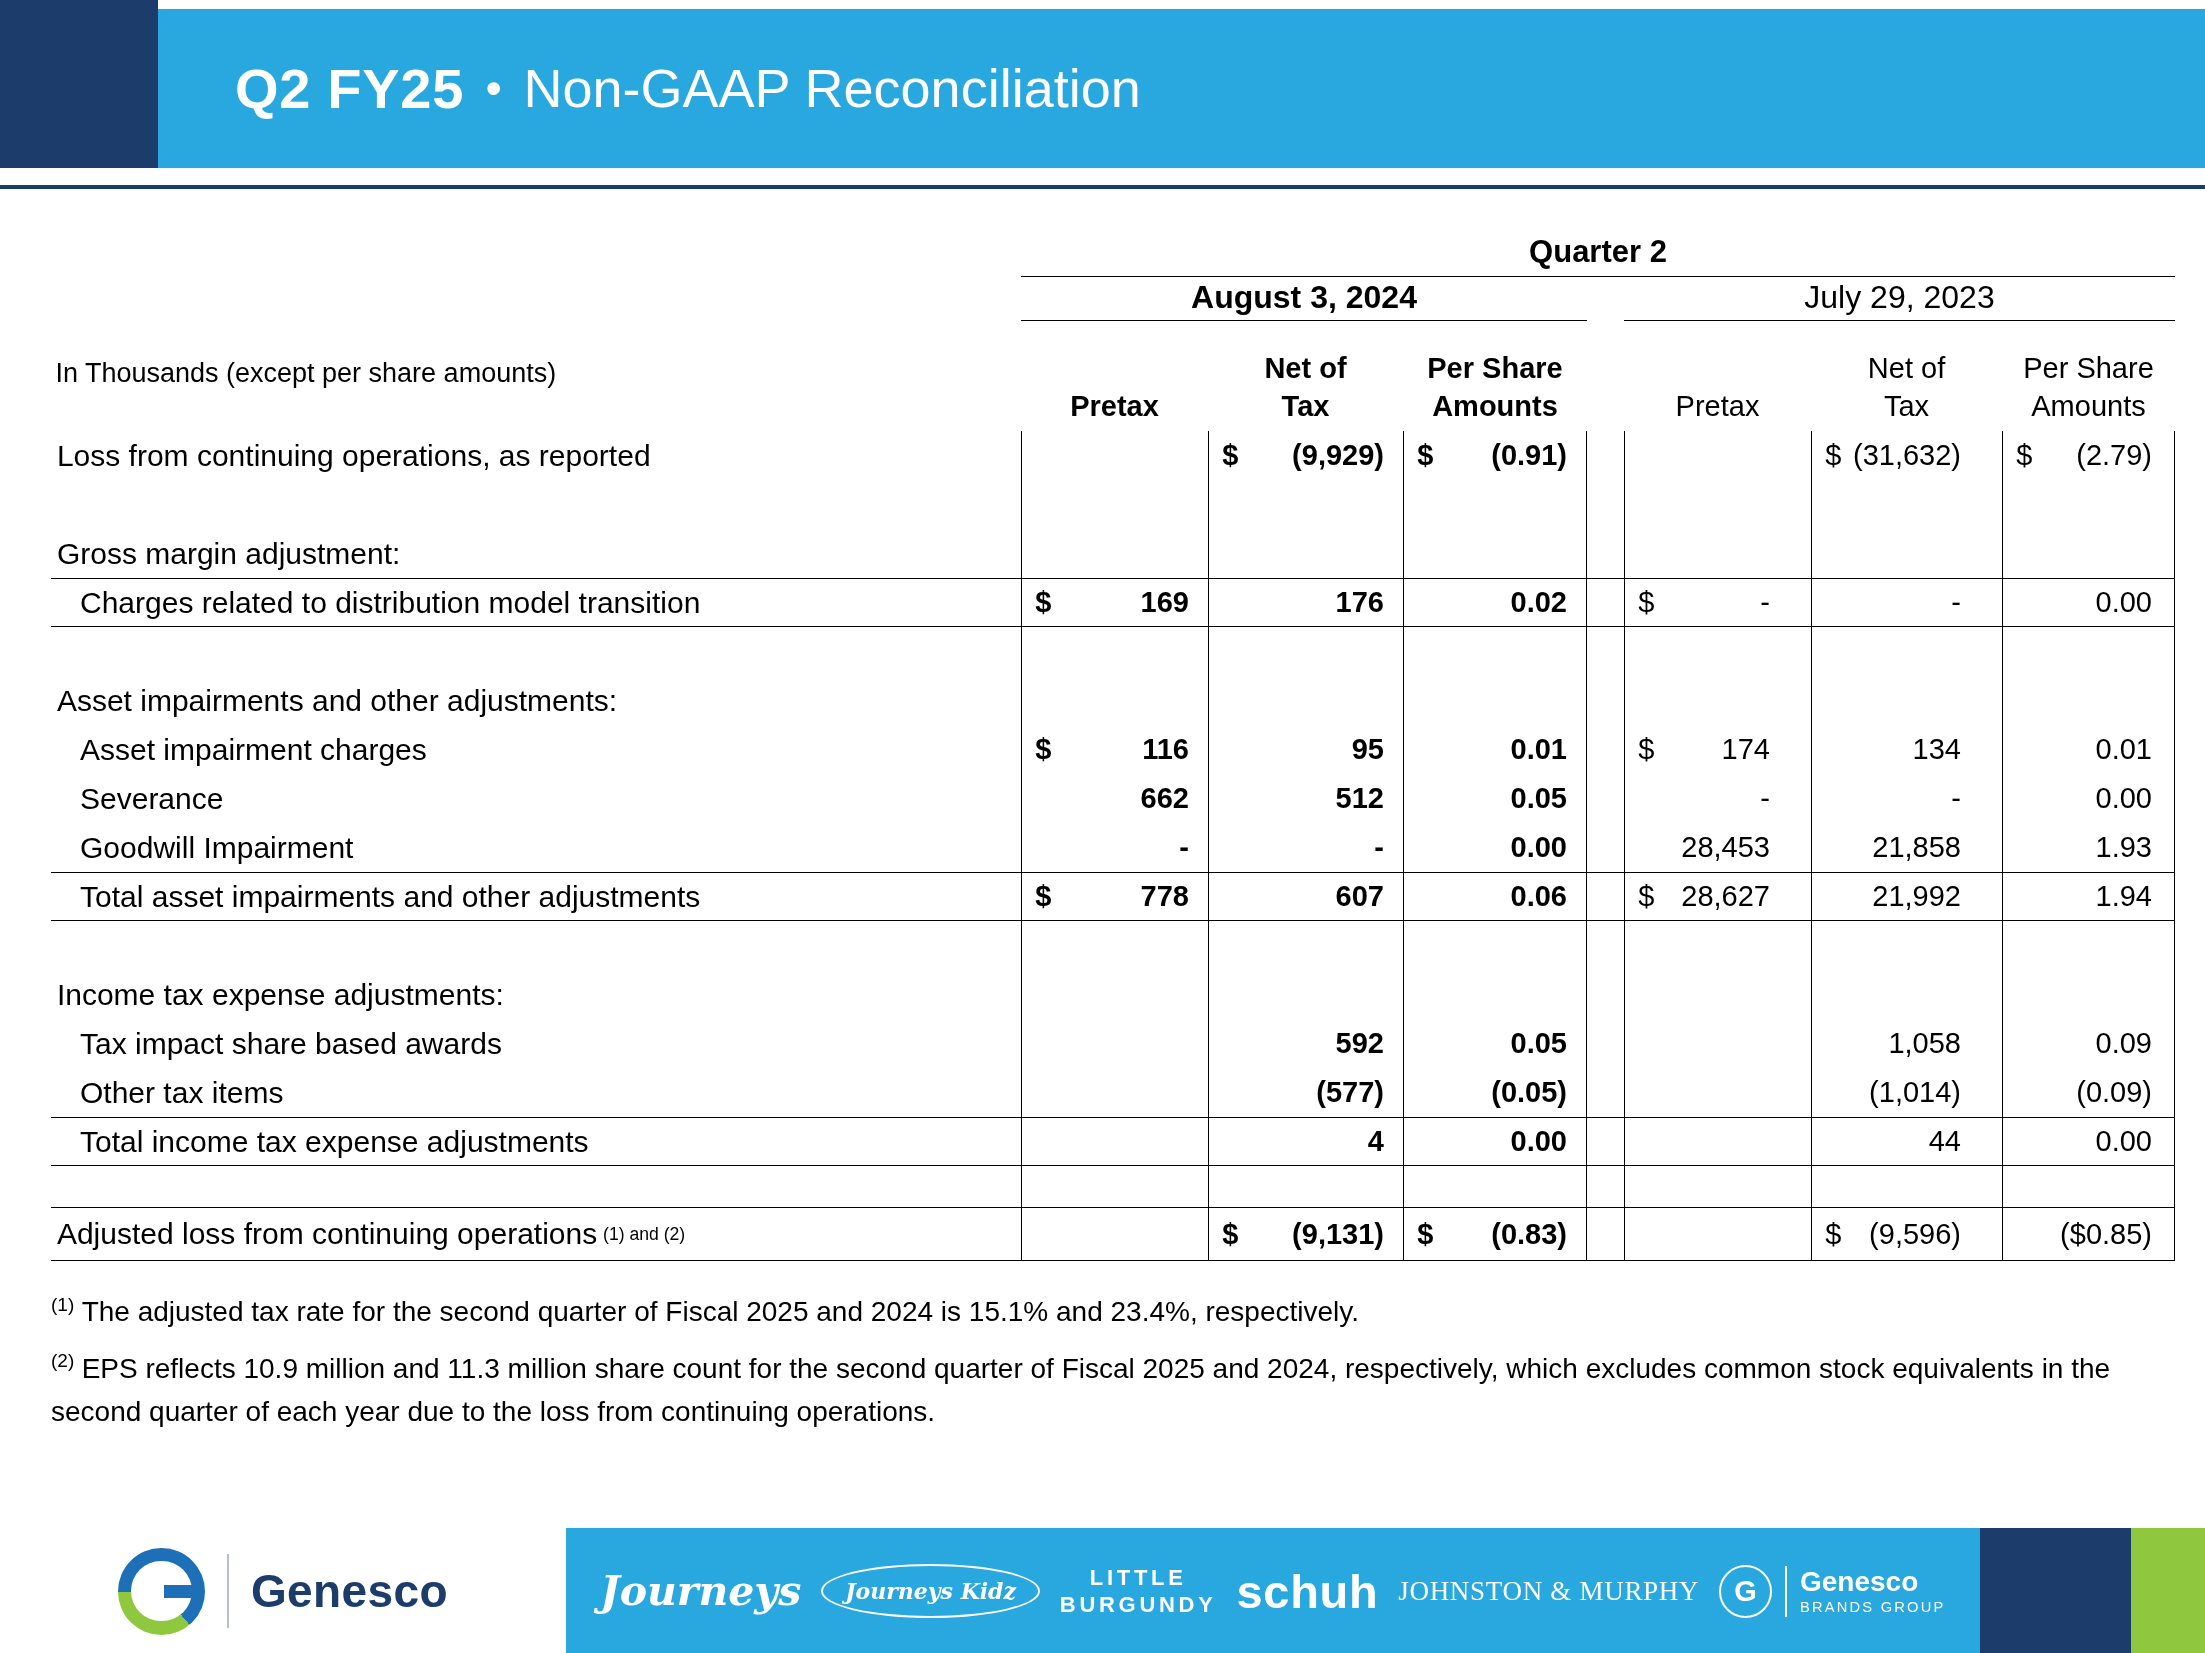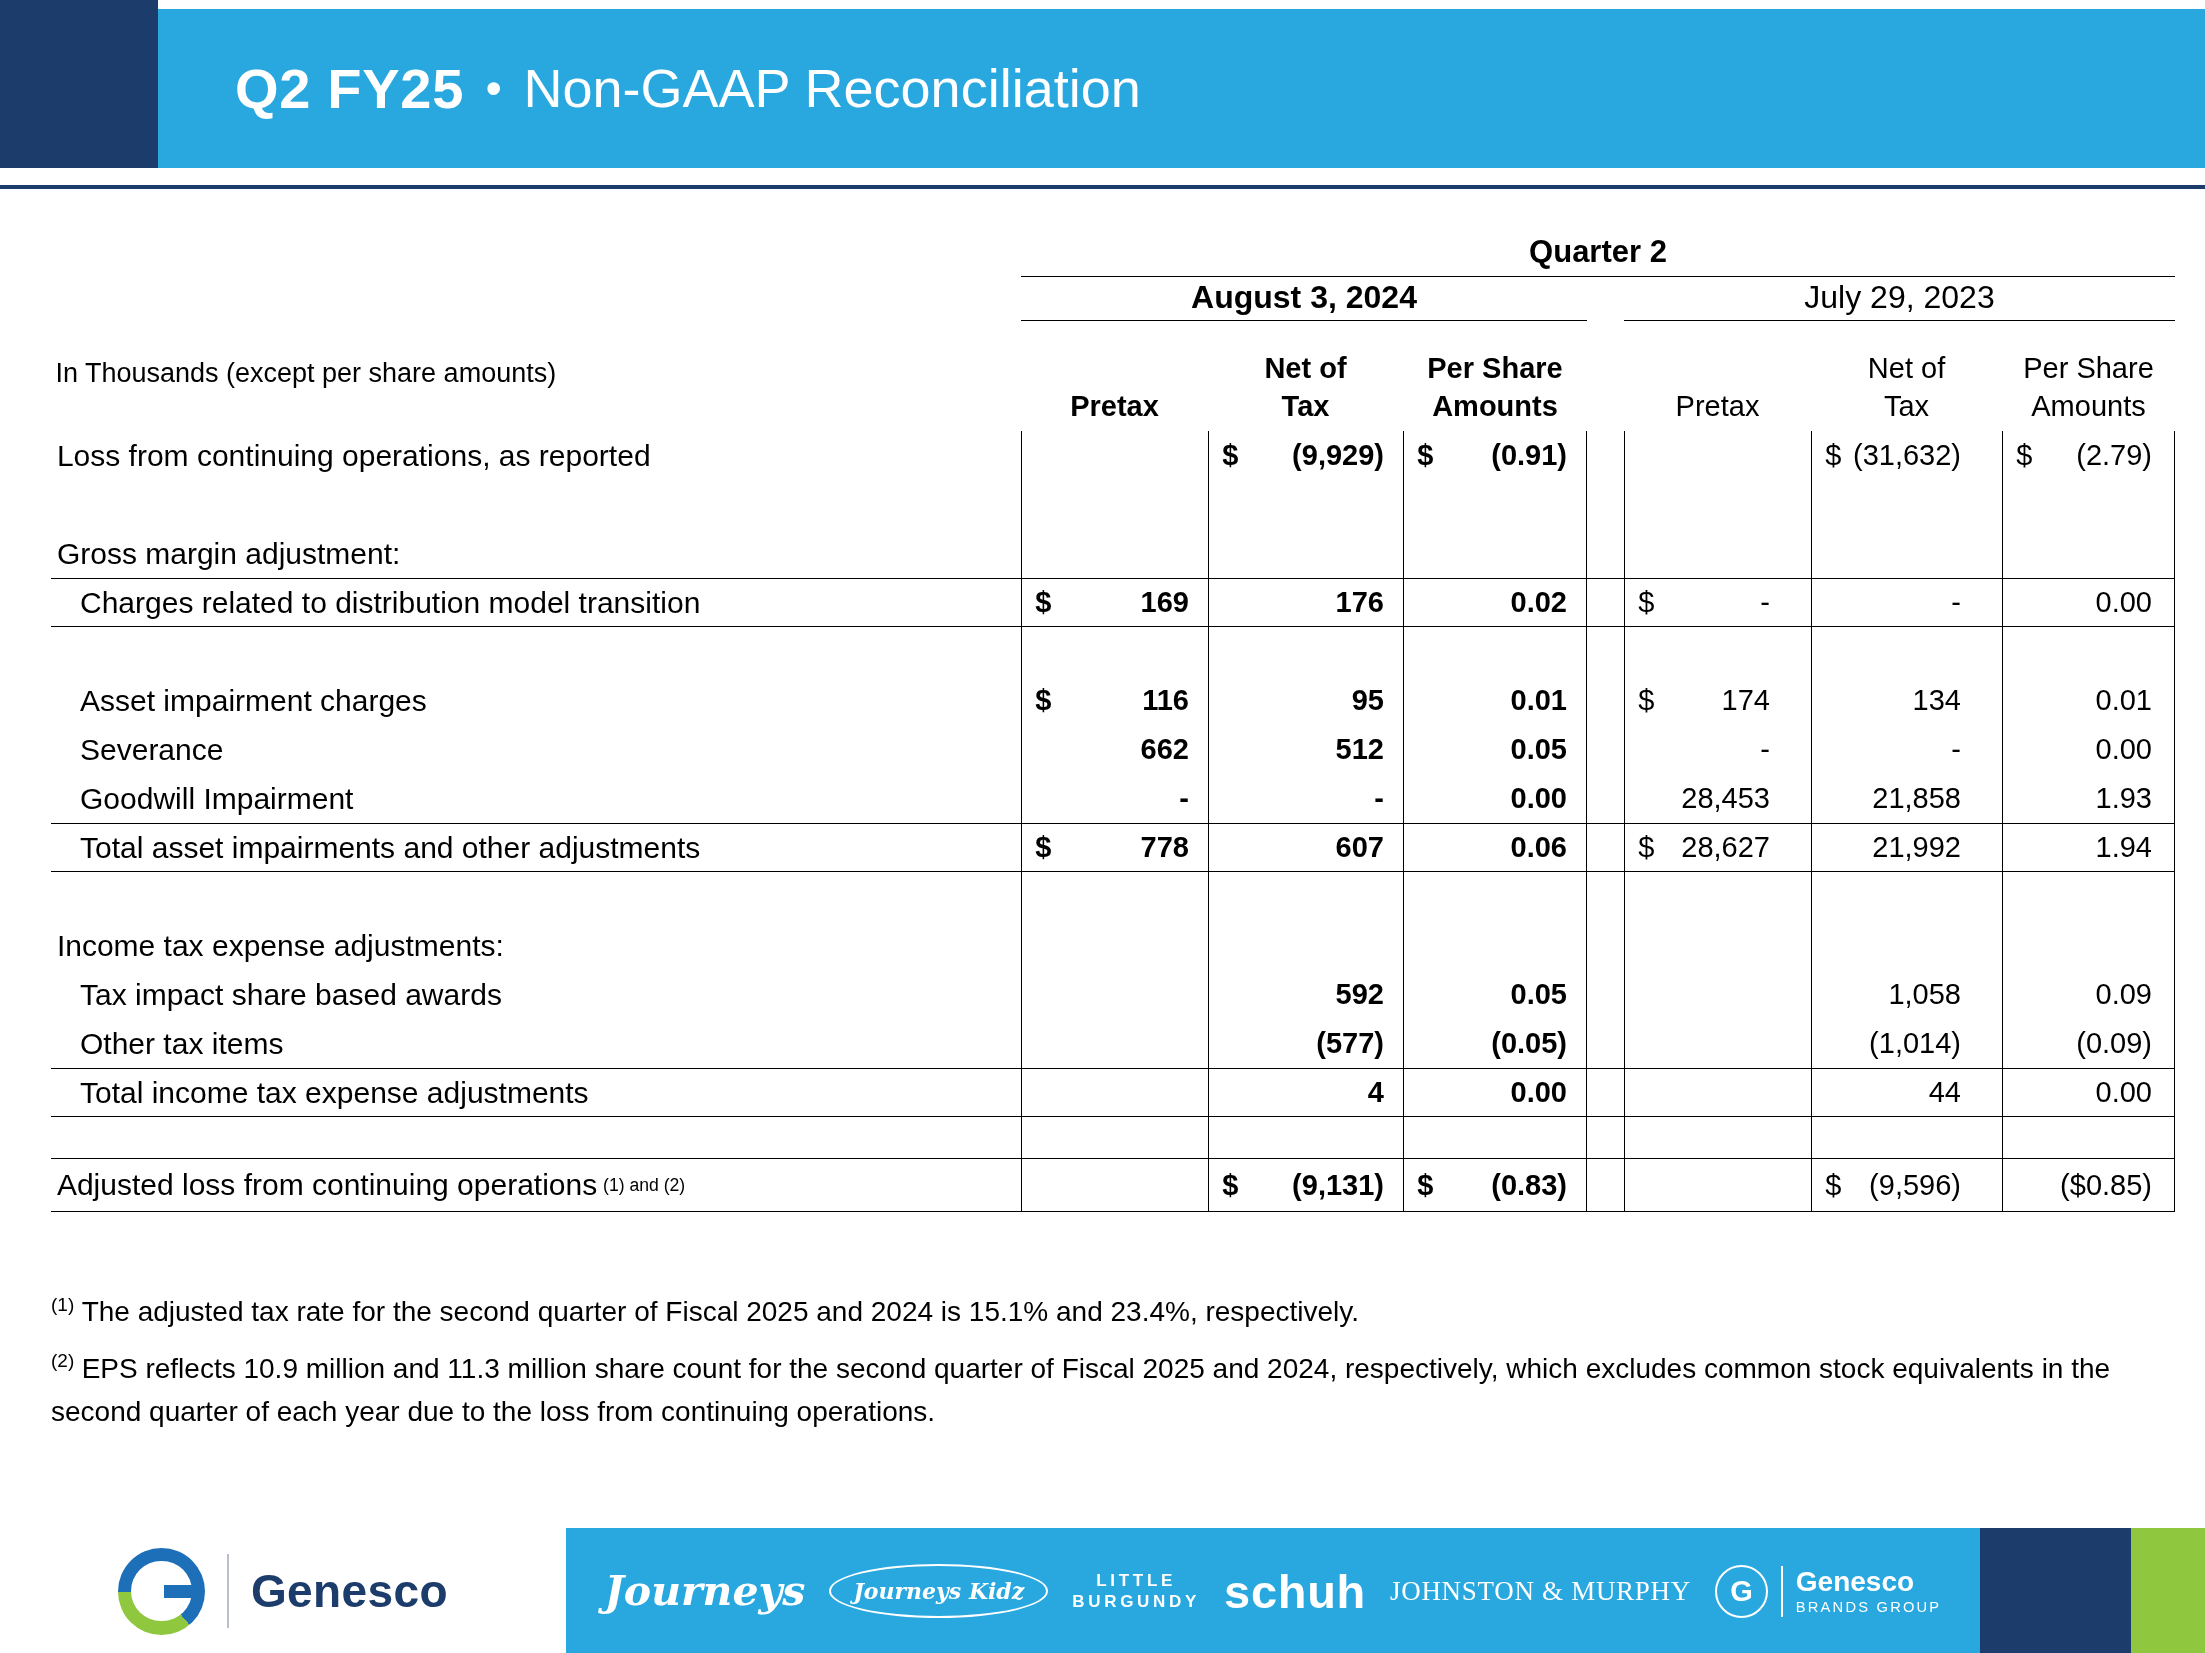--- a/index.html
+++ b/index.html
@@ -66,21 +66,21 @@
   .g-sep{width:2.2px;height:74px;background:#b9c0cc;}
   .g-word{font-size:46px;font-weight:700;color:#1c3c6c;letter-spacing:0.4px;}
   .f-band{width:1415px;background:#29a8e0;display:flex;align-items:center;
           justify-content:space-evenly;color:#fff;padding:0 14.7px;box-sizing:border-box;}
   .f-navy{width:151px;background:#1c3c6c;}
   .f-green{width:74px;background:#8fc73e;}
   .b-script{font-family:"DejaVu Serif",serif;font-style:italic;font-weight:700;font-size:41px;}
   .b-oval{font-family:"DejaVu Serif",serif;font-style:italic;font-weight:700;font-size:22px;
           border:2.2px solid #fff;border-radius:50%;padding:11.8px 22px;white-space:nowrap;}
   .b-stack{display:flex;flex-direction:column;align-items:center;line-height:1.25;
-           font-weight:700;font-size:17px;letter-spacing:3.7px;}
+           font-weight:700;font-size:22px;letter-spacing:3.7px;}
   .b-schuh{font-weight:800;font-size:47px;letter-spacing:0.7px;}
   .b-jm{font-family:"Liberation Serif",serif;font-weight:400;font-size:27px;letter-spacing:0.7px;white-space:nowrap;}
   .b-gbg{display:flex;align-items:center;gap:13.2px;}
   .b-gbg .gm{width:49px;height:49px;border:2.9px solid #fff;border-radius:50%;display:flex;
              align-items:center;justify-content:center;font-size:29px;font-weight:800;}
   .b-gbg .sep{width:1.5px;height:51px;background:#fff;}
   .b-gbg .nm{display:flex;flex-direction:column;line-height:1.15;}
   .b-gbg .nm .n1{font-size:28px;font-weight:700;}
   .b-gbg .nm .n2{font-size:14.7px;letter-spacing:2.2px;}
 </style>
@@ -202,20 +202,32 @@
         </div>
         <div class="cell ncell g1">
           <span class="val">-</span>
         </div>
         <div class="cell ncell g1 lastcol">
           <span class="val">0.00</span>
         </div>
       </div>
       <div class="tgrid trow">
         <div class="cell lcell"></div>
+        <div class="cell ncell g0"></div>
+        <div class="cell ncell g0"></div>
+        <div class="cell ncell g0 lastcol"></div>
+        <div class="cell"></div>
+        <div class="cell ncell g1"></div>
+        <div class="cell ncell g1"></div>
+        <div class="cell ncell g1 lastcol"></div>
+      </div>
+      <div class="tgrid trow">
+        <div class="cell lcell">
+          <span>Asset impairments and other adjustments:</span>
+        </div>
         <div class="cell ncell g0"></div>
         <div class="cell ncell g0"></div>
         <div class="cell ncell g0 lastcol"></div>
         <div class="cell"></div>
         <div class="cell ncell g1"></div>
         <div class="cell ncell g1"></div>
         <div class="cell ncell g1 lastcol"></div>
       </div>
       <div class="tgrid trow">
         <div class="cell lcell indent">

